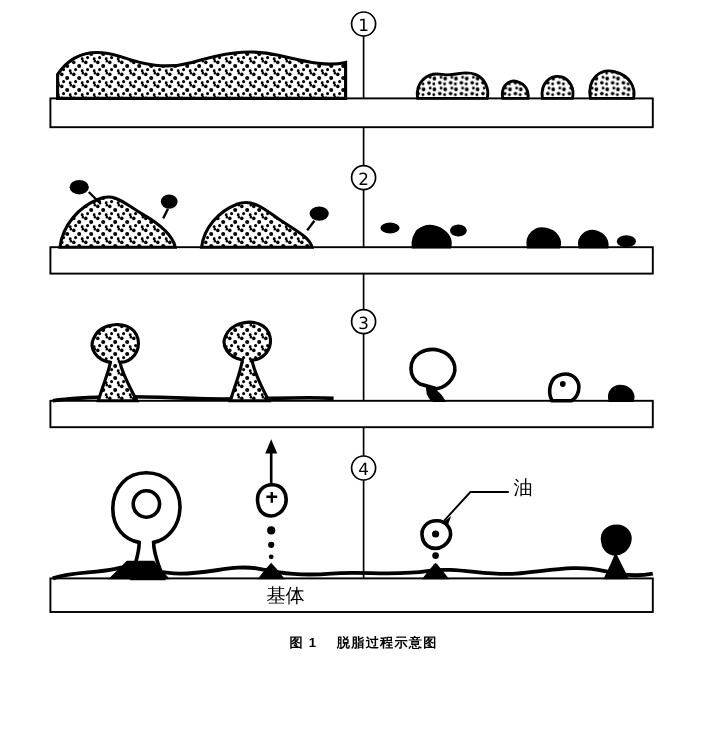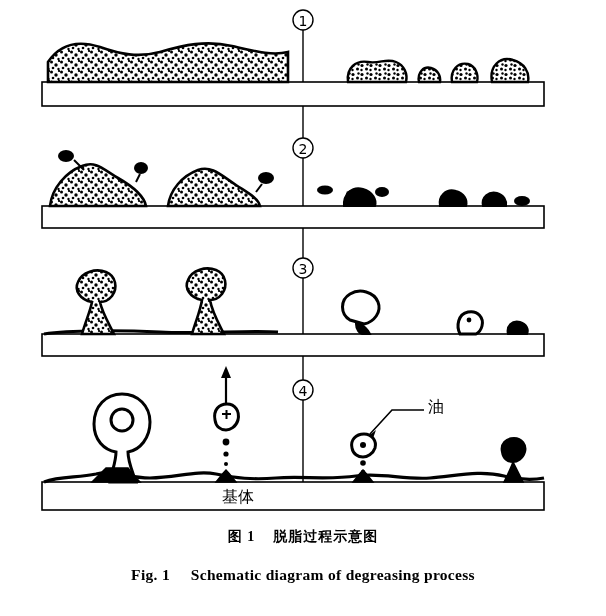--- a/index.html
+++ b/index.html
@@ -27,22 +27,22 @@
     height: 520px;
   }
   .caption {
     position: absolute;
     left: 0;
     width: 606px;
     text-align: center;
   }
   #caption-cn {
     top: 528px;
-    font-family: Liberation Serif, serif;
-    font-size: 14px;
+    font-family: Liberation Sans, sans-serif;
+    font-size: 11px;
     font-weight: bold;
     letter-spacing: 1px;
   }
   #caption-en {
     top: 566px;
     font-family: "Liberation Serif", serif;
     font-size: 15.5px;
     font-weight: bold;
     letter-spacing: 0.3px;
   }
@@ -195,19 +195,14 @@
       <path d="M504,482 C508,474 511,468 513,462 C516,468 519,474 523,482 Z" fill="#000" stroke="#000" stroke-width="1.6"></path>
     </g>
   </svg>
 
   <div class="caption" id="caption-cn">
     <span class="cap-num">图 1</span>
     &nbsp;&nbsp;
     <span>脱脂过程示意图</span>
   </div>
 
-  <div class="caption" id="caption-en">
-    <span class="cap-num">Fig. 1</span>
-    &nbsp;&nbsp;&nbsp;
-    <span>Schematic diagram of degreasing process</span>
-  </div>
 
 </div>
 
 </body></html>

